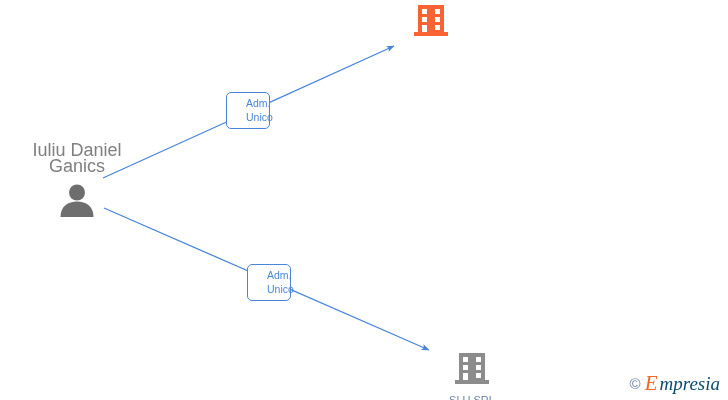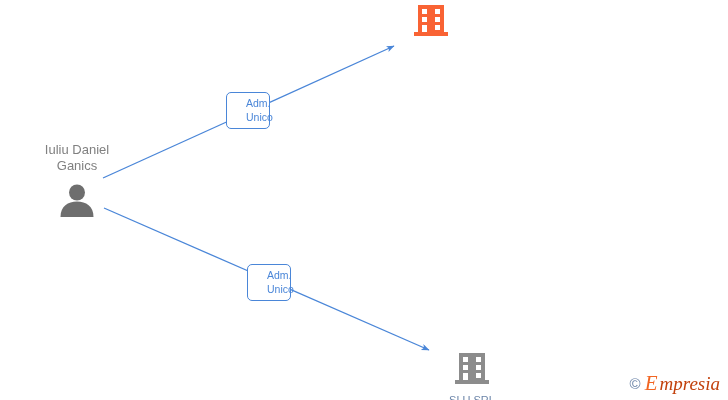--- a/index.html
+++ b/index.html
@@ -25,21 +25,21 @@
 
   
   .person-node {
     position: absolute;
     left: 22px;
     top: 142px;
     width: 110px;
     text-align: center;
   }
   .person-label {
-    font-size: 13px;
+    font-size: 18px;
     line-height: 16px;
     color: #808080;
     white-space: pre-line;
   }
   .person-icon {
     margin-top: 8px;
     display: block;
   }
 
   
@@ -94,21 +94,21 @@
     font-family: "Liberation Serif", serif;
     font-style: italic;
     font-size: 21px;
     color: #f26522;
     line-height: 1;
   }
   .wm-rest {
     font-family: "Liberation Serif", serif;
     font-style: italic;
     font-size: 19px;
-    color: #c2410c;
+    color: #0c4a6e;
     line-height: 1;
     margin-left: -2px;
   }
 </style>
 </head>
 <body>
 
 <div id="canvas">
 
   <svg id="edges" viewBox="0 0 728 400" xmlns="http://www.w3.org/2000/svg">

